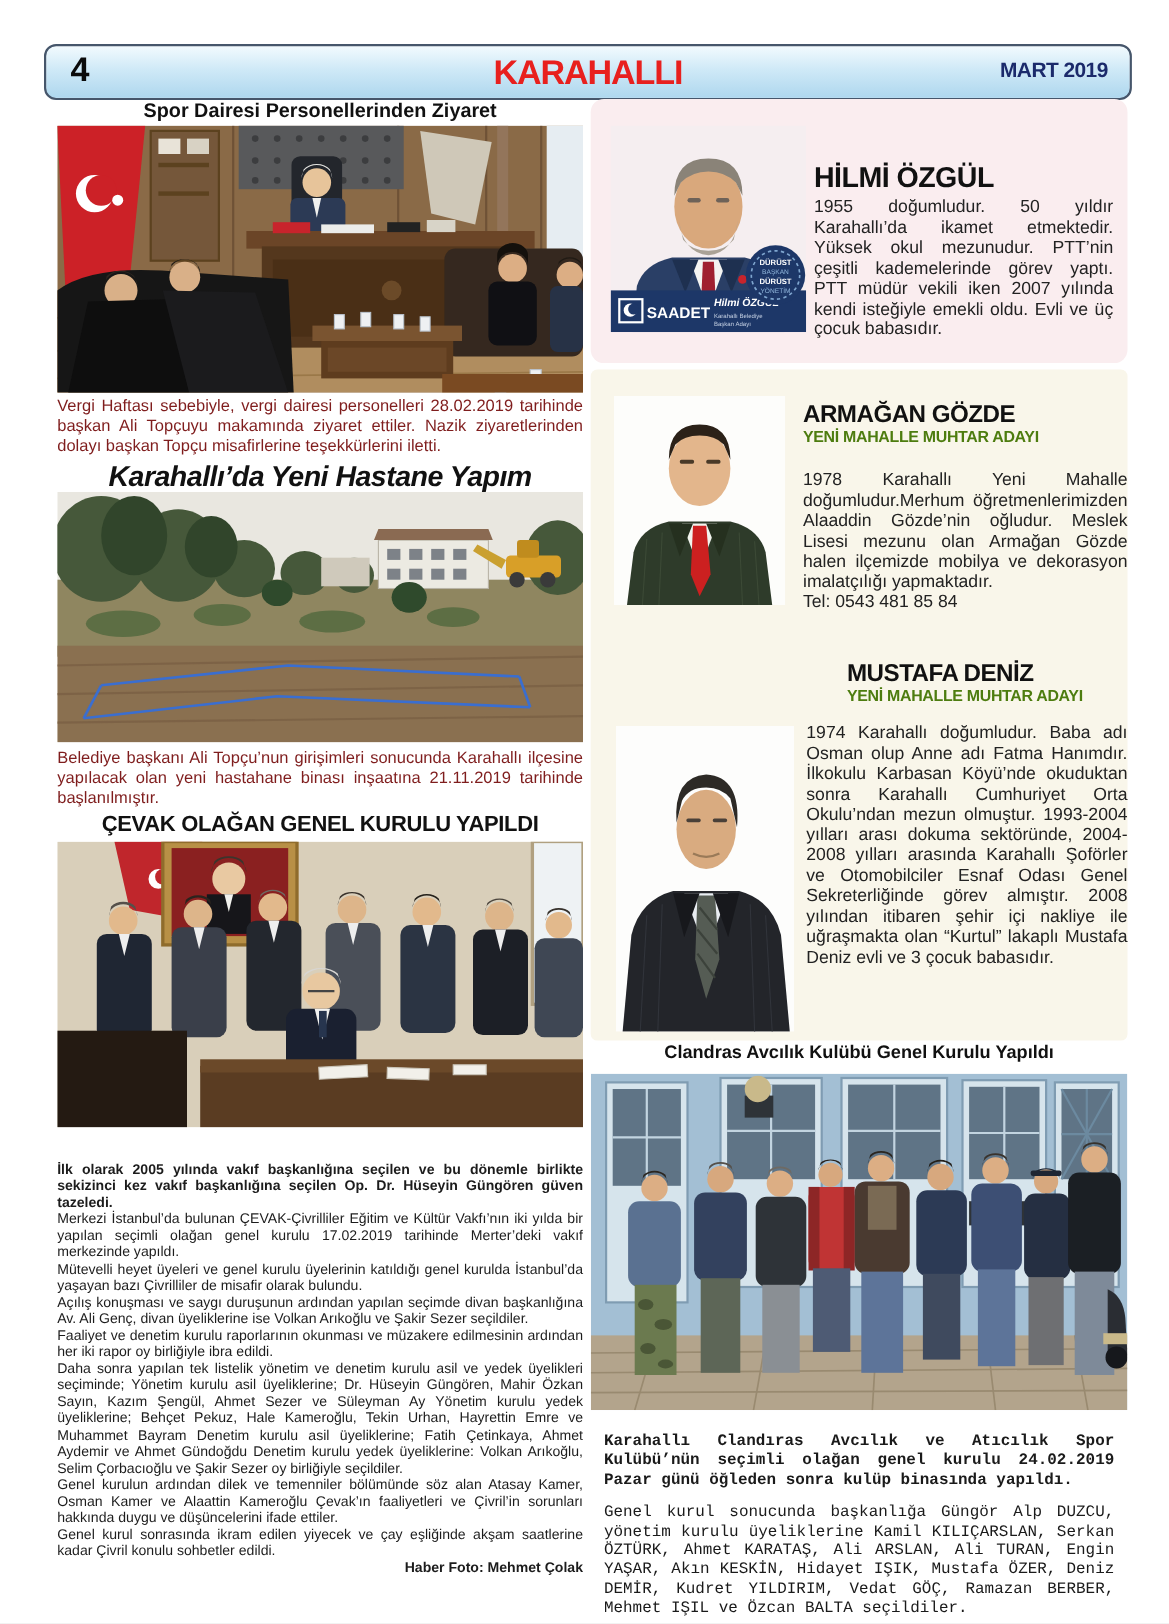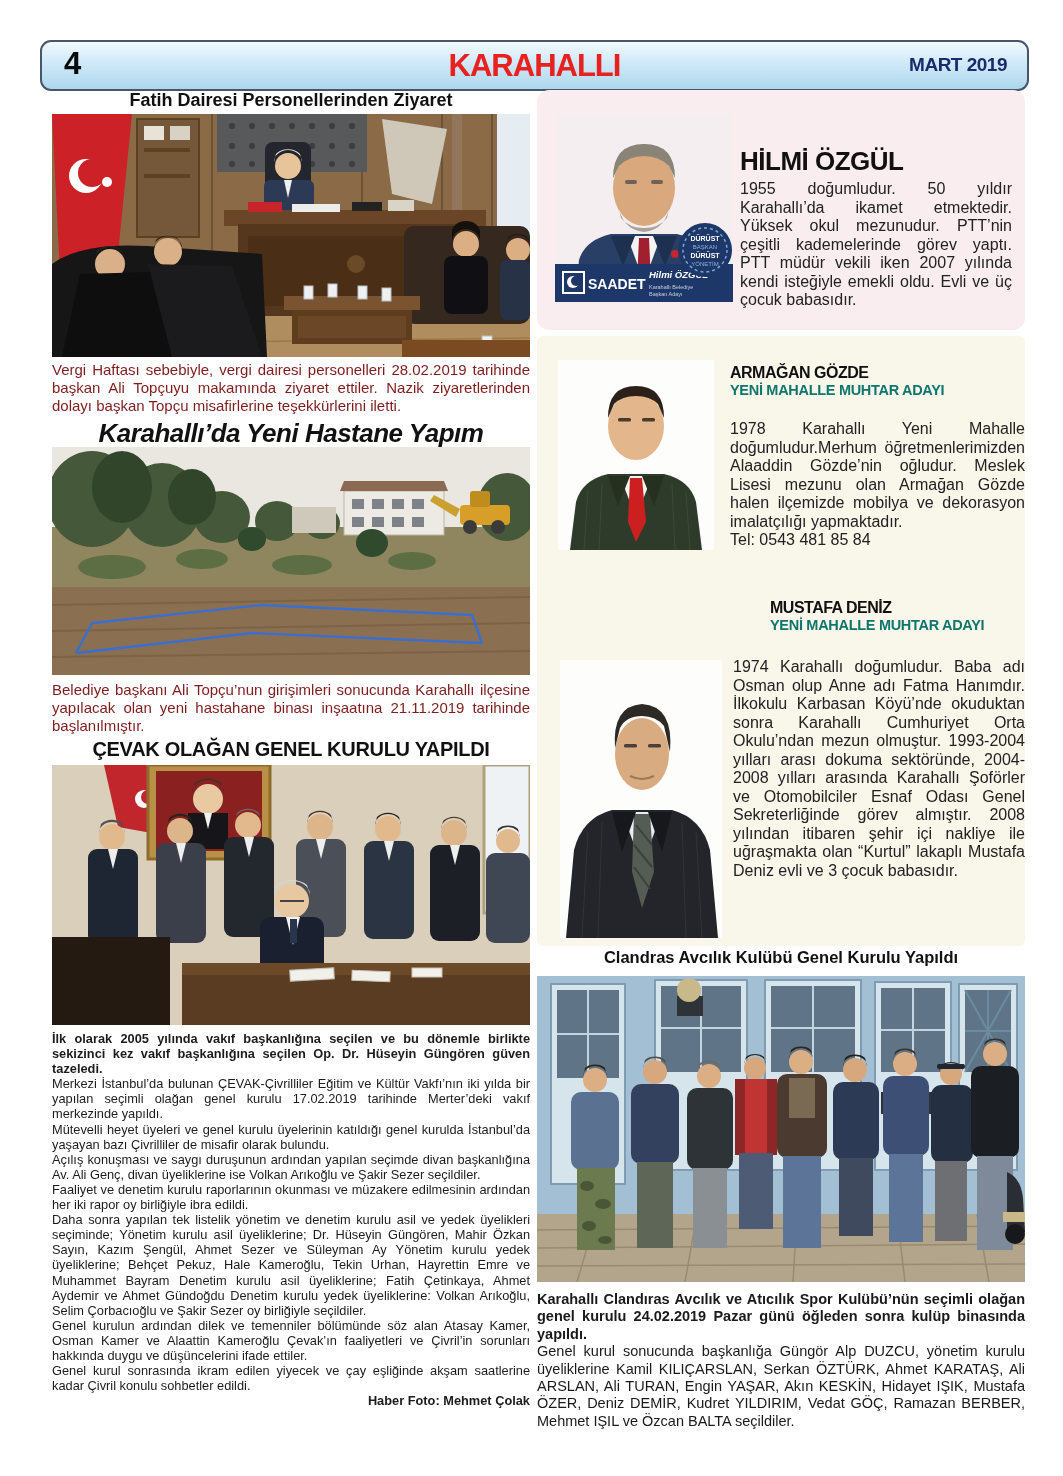--- a/index.html
+++ b/index.html
@@ -7,45 +7,45 @@
         font-family:"Liberation Sans",sans-serif;color:#1a1a1a;overflow:hidden;}
   .abs{position:absolute;}
   .hdr-bar{left:40px;top:40px;width:985px;height:47px;border:2px solid #46566b;border-radius:11px;
            background:linear-gradient(#f2fafe 0%,#cfe9f7 45%,#aed7ee 100%);
            display:flex;align-items:center;}
   .pagenum{position:absolute;left:22px;top:4px;font-size:31px;font-weight:bold;color:#0b0b0b;}
   .masthead{width:100%;text-align:center;font-size:31px;font-weight:bold;color:#e8201e;letter-spacing:-1px;}
   .hdr-date{position:absolute;right:20px;top:12px;font-size:19px;font-weight:bold;color:#1b2a6b;letter-spacing:-0.5px;}
   .head1{font-weight:bold;text-align:center;color:#111;}
   .cap{font-size:15px;line-height:1.2;text-align:justify;color:#7f1d1d;}
-  .article{font-size:12.8px;line-height:1.18;text-align:justify;color:#1c1c1c;}
+  .article{font-size:12.8px;line-height:1.18;text-align:justify;color:#1c1c1c;margin-top:24px;}
   .article p{margin:0;}
   .byline{text-align:right;font-weight:bold;}
   .pinkbox{left:537px;top:90px;width:488px;height:240px;background:#faedef;border-radius:12px;}
   .ivorybox{left:537px;top:336px;width:488px;height:610px;background:#f9f6ea;border-radius:6px;}
   .bio{font-size:16px;line-height:1.16;text-align:justify;color:#222;}
-  .cand-name{font-size:16px;font-weight:bold;letter-spacing:-0.5px;color:#111;margin:0;}
-  .cand-role{font-size:14.5px;font-weight:bold;letter-spacing:-0.3px;color:#0f766e;margin:0;}
+  .cand-name{font-size:22px;font-weight:bold;letter-spacing:-0.5px;color:#111;margin:0;}
+  .cand-role{font-size:14.5px;font-weight:bold;letter-spacing:-0.3px;color:#4d7c0f;margin:0;}
   .photo-frame{overflow:hidden;}
   .photo-frame svg{display:block;}
   .bot-cap{font-size:14.5px;line-height:1.2;text-align:justify;}
-  .bot-cap p{margin:0;}
+  .bot-cap p{margin:12px;font-family:Liberation Mono, monospace;}
 </style>
 </head>
 <body>
 
 <div id="page">
 
   <div class="abs hdr-bar">
     <div class="pagenum">4</div>
     <div class="masthead">KARAHALLI</div>
     <div class="hdr-date">MART 2019</div>
   </div>
 
-  <div class="abs head1" style="left:52px;top:90px;width:478px;font-size:18px;">Fatih Dairesi Personellerinden Ziyaret</div>
+  <div class="abs head1" style="left:52px;top:90px;width:478px;font-size:18px;">Spor Dairesi Personellerinden Ziyaret</div>
 
   <div class="abs photo-frame" style="left:52px;top:114px;width:478px;height:243px;">
     <svg width="478" height="243" viewBox="0 0 478 243">
       <rect width="478" height="243" fill="#8a6a47"></rect>
       <g stroke="#6e5236" stroke-width="2">
         <line x1="160" y1="0" x2="160" y2="150"></line>
           <line x1="310" y1="0" x2="310" y2="150"></line>
         <line x1="390" y1="0" x2="390" y2="150"></line>
           <line x1="440" y1="0" x2="440" y2="150"></line>
       </g>

